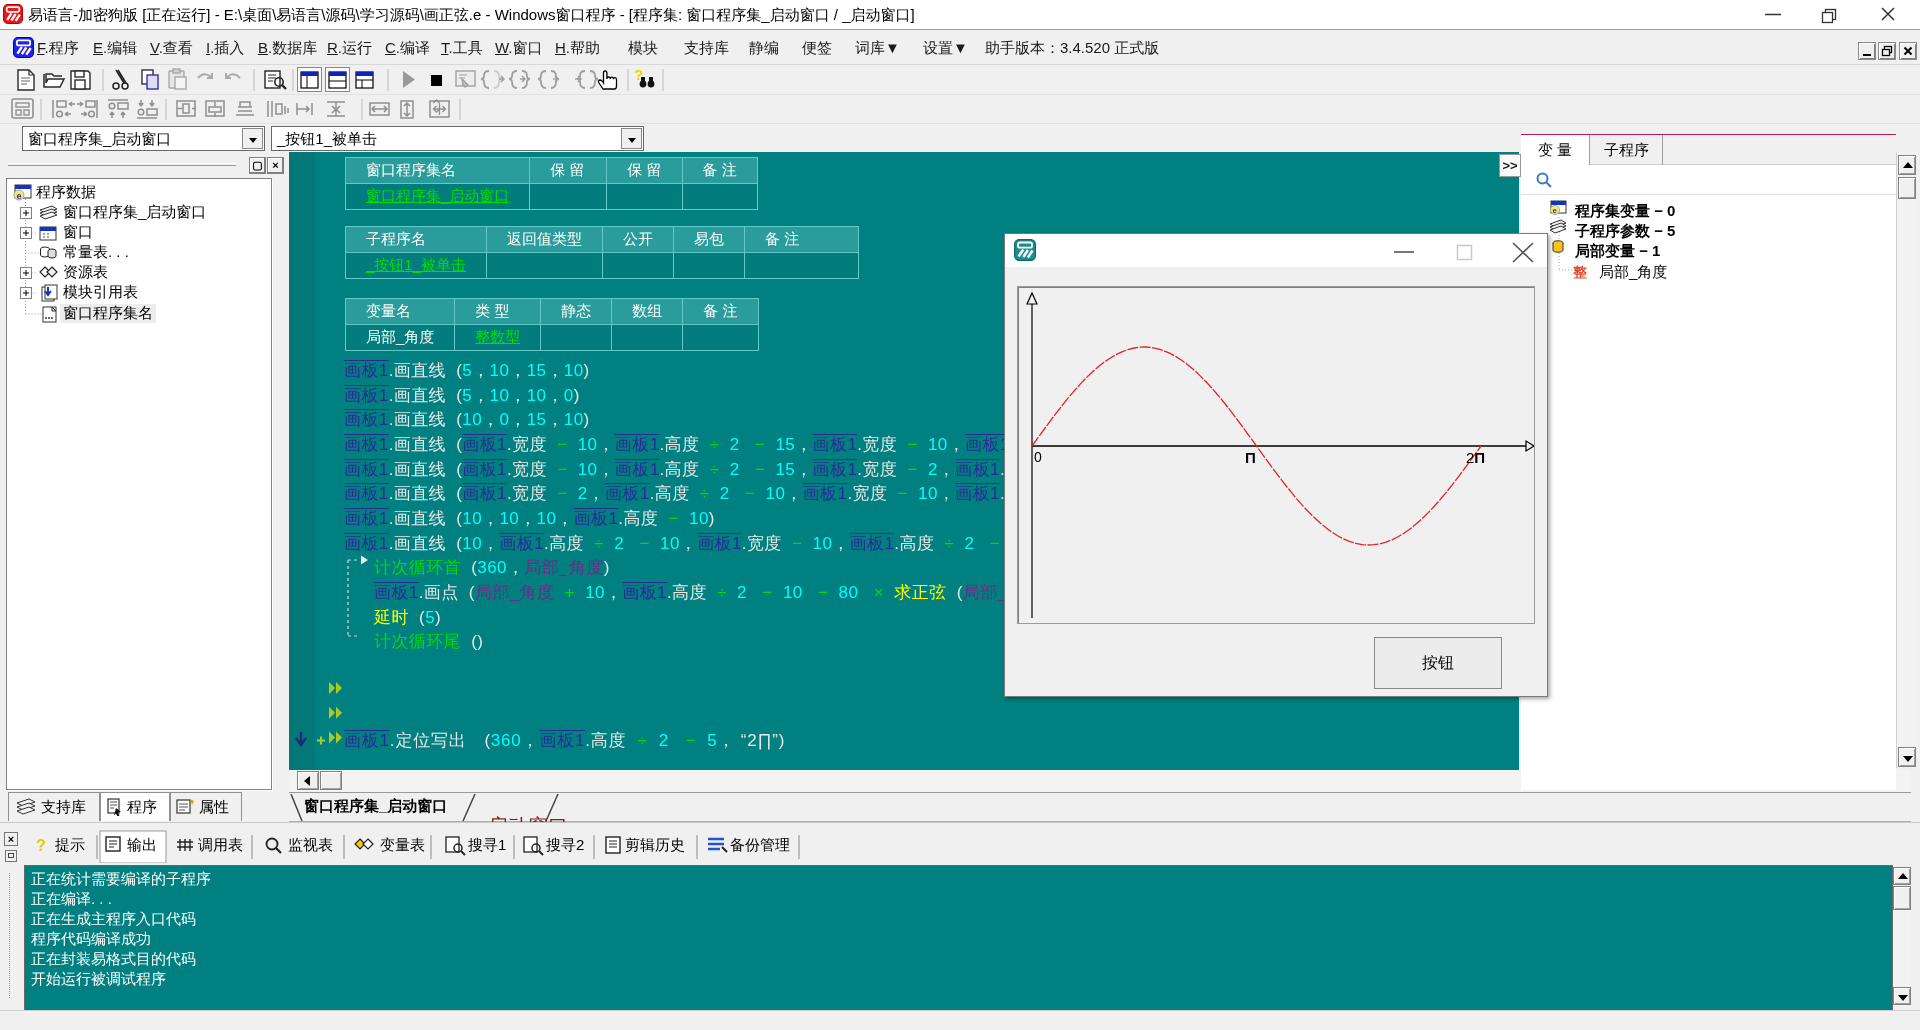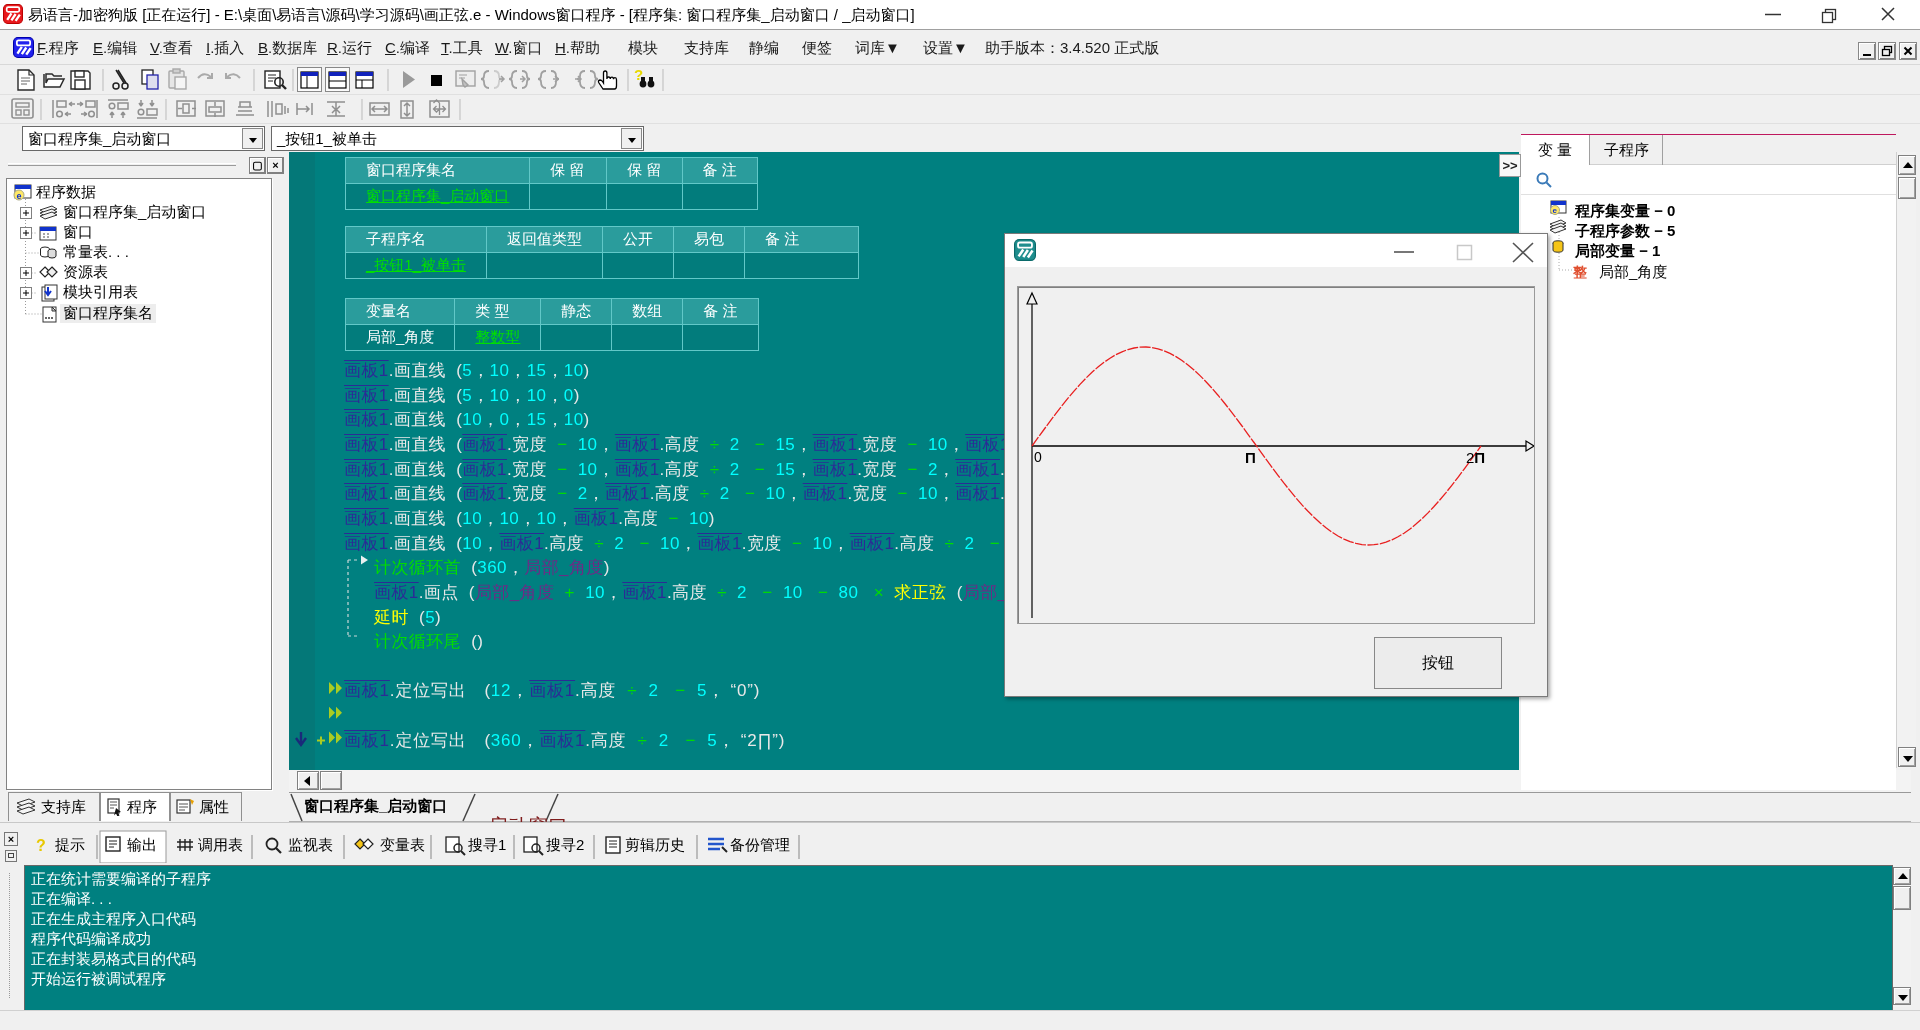--- a/index.html
+++ b/index.html
@@ -461,21 +461,20 @@
   <div class="codeline" style="top:256.3px;left:55px"><span class="cn">画板1</span><span class="cm">.画直线  (</span><span class="num">10</span><span class="cm">，</span><span class="num">0</span><span class="cm">，</span><span class="num">15</span><span class="cm">，</span><span class="num">10</span><span class="cm">)</span></div>
   <div class="codeline" style="top:281px;left:55px"><span class="cn">画板1</span><span class="cm">.画直线  (</span><span class="cn">画板1</span><span class="cm">.宽度  </span><span class="op">−</span><span class="cm"> </span><span class="num"> 10</span><span class="cm">，</span><span class="cn">画板1</span><span class="cm">.高度  </span><span class="op">÷</span><span class="num">  2  </span><span class="op"> −</span><span class="num">  15</span><span class="cm">，</span><span class="cn">画板1</span><span class="cm">.宽度  </span><span class="op">−</span><span class="num">  10</span><span class="cm">，</span><span class="cn">画板1</span><span class="cm">.高度  </span><span class="op">÷</span><span class="num">  2  </span><span class="op"> −</span><span class="num">  15</span><span class="cm">)</span></div>
   <div class="codeline" style="top:305.6px;left:55px"><span class="cn">画板1</span><span class="cm">.画直线  (</span><span class="cn">画板1</span><span class="cm">.宽度  </span><span class="op">−</span><span class="num">  10</span><span class="cm">，</span><span class="cn">画板1</span><span class="cm">.高度  </span><span class="op">÷</span><span class="num">  2  </span><span class="op"> −</span><span class="num">  15</span><span class="cm">，</span><span class="cn">画板1</span><span class="cm">.宽度  </span><span class="op">−</span><span class="num">  2</span><span class="cm">，</span><span class="cn">画板1</span><span class="cm">.高度  </span><span class="op">÷</span><span class="num">  2  </span><span class="op"> −</span><span class="num">  10</span><span class="cm">)</span></div>
   <div class="codeline" style="top:330.3px;left:55px"><span class="cn">画板1</span><span class="cm">.画直线  (</span><span class="cn">画板1</span><span class="cm">.宽度  </span><span class="op">−</span><span class="num">  2</span><span class="cm">，</span><span class="cn">画板1</span><span class="cm">.高度  </span><span class="op">÷</span><span class="num">  2  </span><span class="op"> −</span><span class="num">  10</span><span class="cm">，</span><span class="cn">画板1</span><span class="cm">.宽度  </span><span class="op">−</span><span class="num">  10</span><span class="cm">，</span><span class="cn">画板1</span><span class="cm">.高度  </span><span class="op">÷</span><span class="num">  2  </span><span class="op"> −</span><span class="num">  10</span><span class="cm">)</span></div>
   <div class="codeline" style="top:354.9px;left:55px"><span class="cn">画板1</span><span class="cm">.画直线  (</span><span class="num">10</span><span class="cm">，</span><span class="num">10</span><span class="cm">，</span><span class="num">10</span><span class="cm">，</span><span class="cn">画板1</span><span class="cm">.高度  </span><span class="op">−</span><span class="num">  10</span><span class="cm">)</span></div>
   <div class="codeline" style="top:379.6px;left:55px"><span class="cn">画板1</span><span class="cm">.画直线  (</span><span class="num">10</span><span class="cm">，</span><span class="cn">画板1</span><span class="cm">.高度  </span><span class="op">÷</span><span class="num">  2  </span><span class="op"> −</span><span class="num">  10</span><span class="cm">，</span><span class="cn">画板1</span><span class="cm">.宽度  </span><span class="op">−</span><span class="num">  10</span><span class="cm">，</span><span class="cn">画板1</span><span class="cm">.高度  </span><span class="op">÷</span><span class="num">  2  </span><span class="op"> −</span><span class="num">  10</span><span class="cm">)</span></div>
   <div class="codeline" style="top:404.2px;left:85px"><span class="kw">计次循环首</span><span class="cm">  (</span><span class="num">360</span><span class="cm">，</span><span class="vr">局部_角度</span><span class="cm">)</span></div>
   <div class="codeline" style="top:428.9px;left:85px"><span class="cn">画板1</span><span class="cm">.画点  (</span><span class="vr">局部_角度</span><span class="cm">  </span><span class="op">+</span><span class="num">  10</span><span class="cm">，</span><span class="cn">画板1</span><span class="cm">.高度  </span><span class="op">÷</span><span class="num">  2  </span><span class="op"> −</span><span class="num">  10  </span><span class="op"> −</span><span class="num">  80  </span><span class="op"> ×</span><span class="cm">  </span><span class="fn">求正弦</span><span class="cm">  (</span><span class="vr">局部_角度</span><span class="cm">  </span><span class="op">×</span><span class="num">  3</span><span class="cm">)</span></div>
   <div class="codeline" style="top:453.5px;left:85px"><span class="fn">延时</span><span class="cm">  (</span><span class="num">5</span><span class="cm">)</span></div>
   <div class="codeline" style="top:478.2px;left:85px"><span class="kw">计次循环尾</span><span class="cm">  ()</span></div>
-  <div class="codeline" style="top:527.4px;left:55px;letter-spacing:0.8px"><span class="cn">画板1</span><span class="cm">.定位写出　(</span><span class="num">12</span><span class="cm">，</span><span class="cn">画板1</span><span class="cm">.高度  </span><span class="op">÷</span><span class="num">  2  </span><span class="op"> −</span><span class="num">  5</span><span class="cm">， “0”)</span></div>
   <div class="codeline" style="top:576.7px;left:55px;letter-spacing:0.8px"><span class="cn">画板1</span><span class="cm">.定位写出　(</span><span class="num">360</span><span class="cm">，</span><span class="cn">画板1</span><span class="cm">.高度  </span><span class="op">÷</span><span class="num">  2  </span><span class="op"> −</span><span class="num">  5</span><span class="cm">， “2∏”)</span></div>
 
   <svg class="abs" style="left:53px;top:400px" width="32" height="92" viewBox="0 0 32 92">
     <path d="M6 8 H16 M6 8 V84 M6 84 H16" stroke="#c8d8d8" stroke-width="1.2" fill="none" stroke-dasharray="3,3"></path>
     <path d="M19 3.5 l7 4.5 -7 4.5 z" fill="#e8f0f0"></path>
   </svg>
 
   <svg class="abs" style="left:4px;top:524px" width="50" height="80" viewBox="0 0 50 80">
     <g fill="#aacc22">
       <path d="M36 6 l6 6 -6 6 z M43 6 l6 6 -6 6 z"></path>

